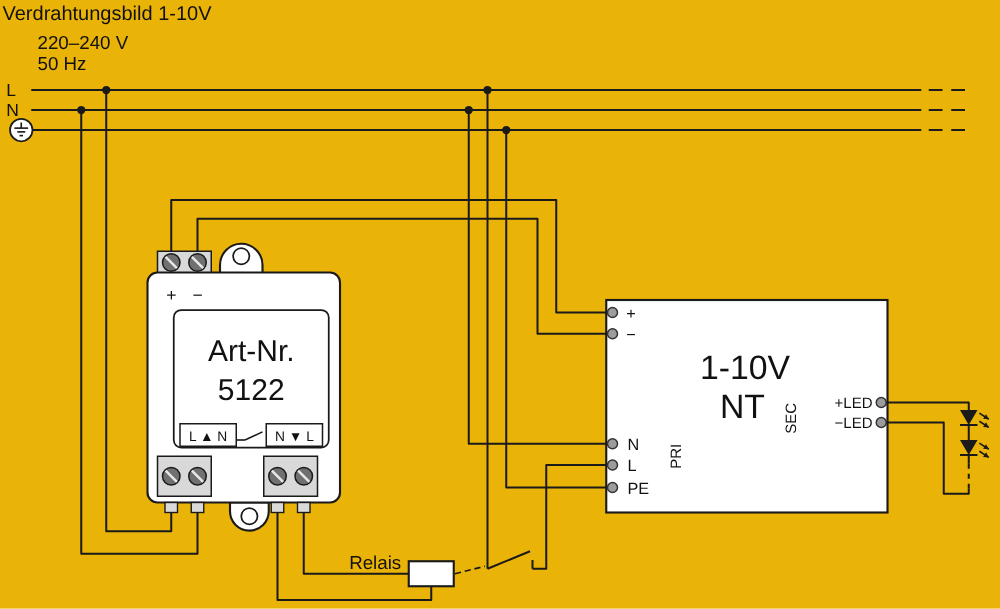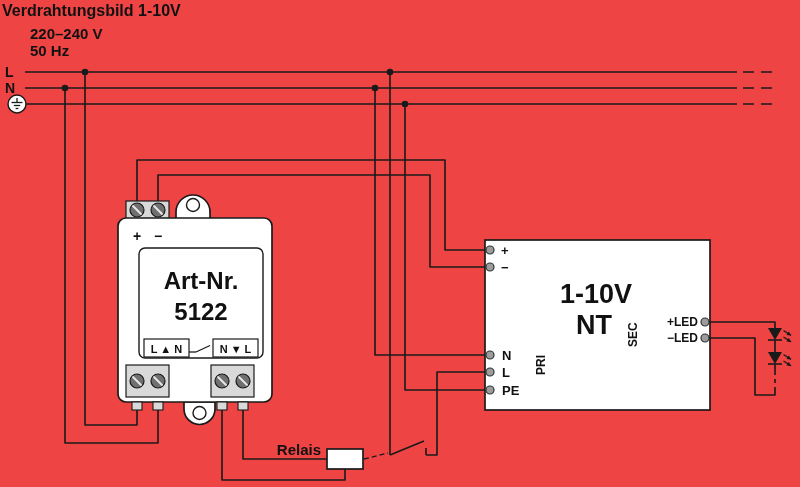--- a/index.html
+++ b/index.html
@@ -1,16 +1,16 @@
 <!DOCTYPE html>
 <html><head>
 <meta charset="utf-8">
 <style>
   html,body{margin:0;padding:0;background:#fff;}
-  .stage{position:relative;width:800px;height:487px;background:#ef4444;overflow:hidden;font-weight:bold;}
+  .stage{position:relative;width:800px;height:487px;background:#eab308;overflow:hidden;}
   svg{display:block;}
   text{font-family:"Liberation Sans","DejaVu Sans",sans-serif;fill:#111;}
   .t11{font-size:11px}.t12{font-size:12px}.t13{font-size:13px}.t14{font-size:14px}
   .t15{font-size:15px}.t16{font-size:16px}.t24{font-size:24px}.t27{font-size:27px}
   .mid{text-anchor:middle}.end{text-anchor:end}
   .wire{stroke:#1a1a1a;stroke-width:1.6;fill:none;stroke-linejoin:round;}
   .wire-dash{stroke:#1a1a1a;stroke-width:1.6;fill:none;stroke-dasharray:11 7;}
   .dash2{stroke:#1a1a1a;stroke-width:1.6;fill:none;stroke-dasharray:4 4;}
   .mech{stroke:#1a1a1a;stroke-width:1.3;fill:none;stroke-dasharray:5 3;}
   .dot{fill:#1a1a1a;}

